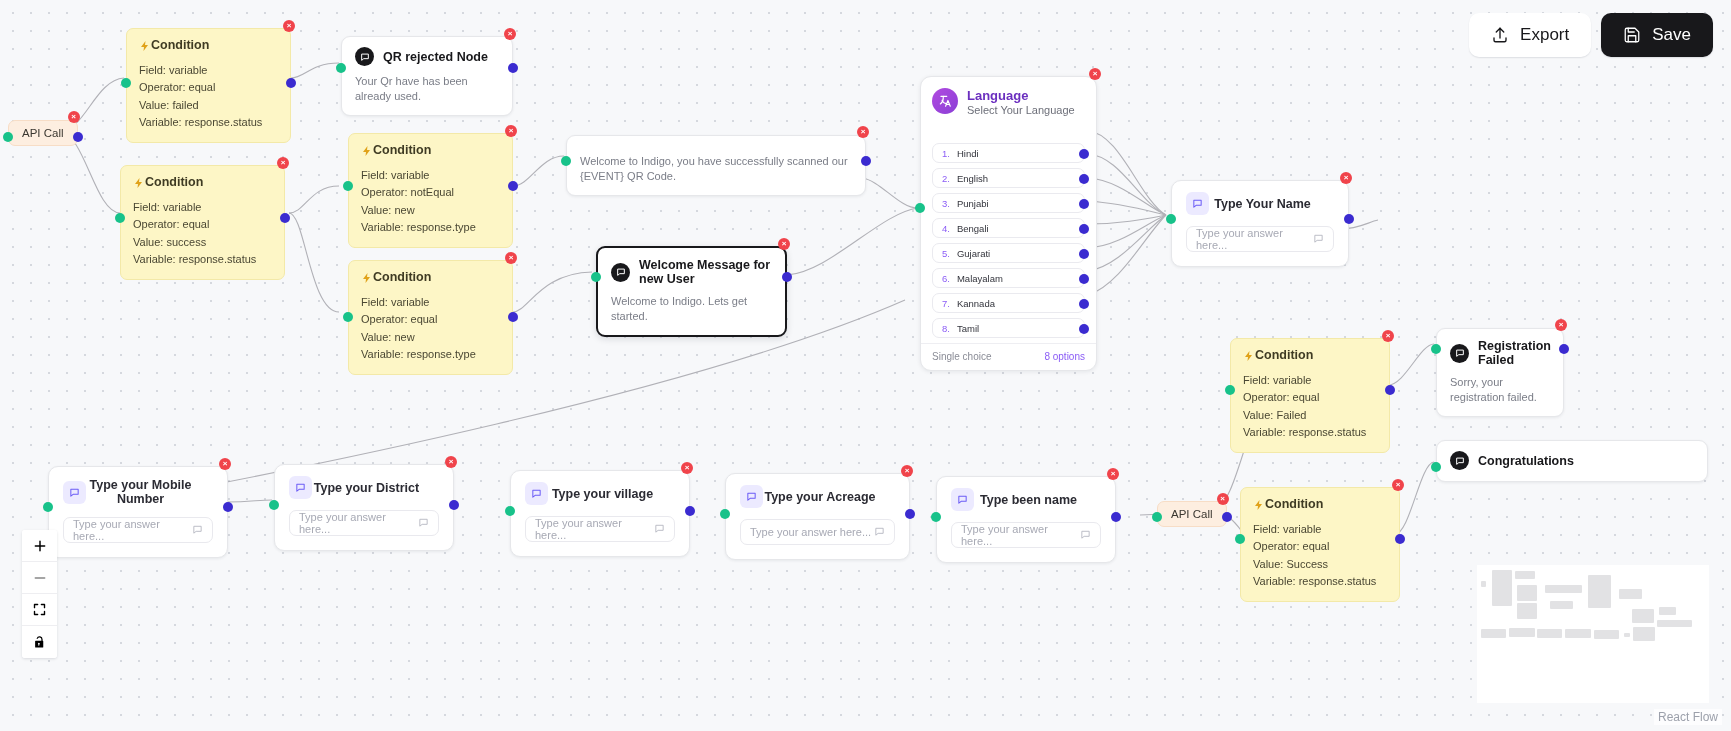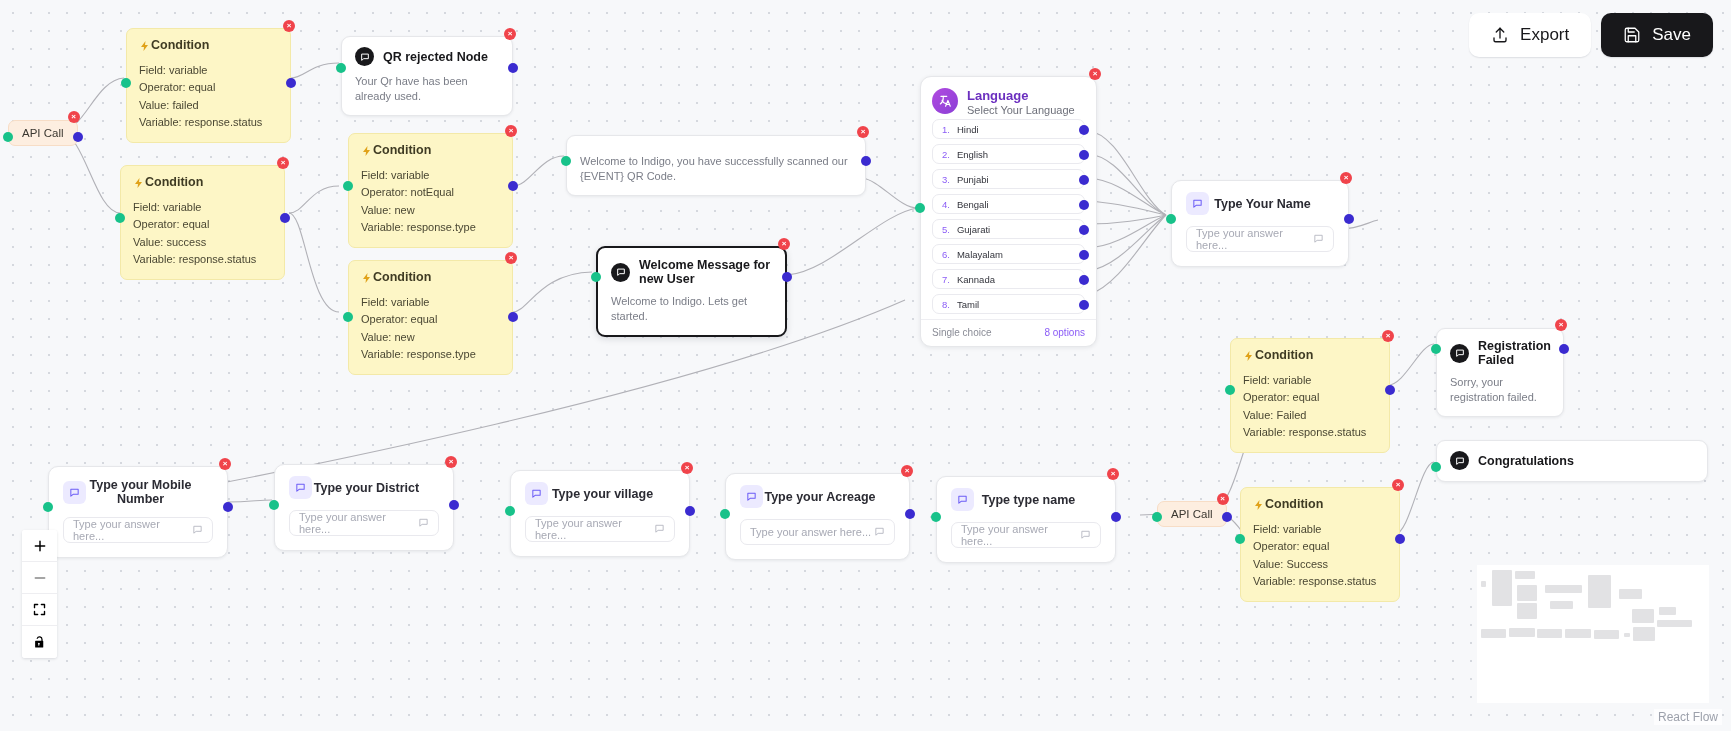--- a/index.html
+++ b/index.html
@@ -123,21 +123,21 @@
 
   
   .langnode {
     background: #fff;
     border: 1px solid #e6e7ea;
     border-radius: 11px;
     box-shadow: 0 1px 4px rgba(16,24,40,.08);
     width: 177px;
     padding: 11px 11px 0 11px;
   }
-  .lang-head { display: flex; align-items: flex-start; gap: 9px; margin-bottom: 3px; }
+  .lang-head { display: flex; align-items: flex-start; gap: 9px; margin-bottom: 27px; }
   .lang-avatar {
     width: 26px; height: 26px; border-radius: 50%;
     background: linear-gradient(135deg,#b14ae0,#8b3fd6);
     flex: 0 0 26px; display: flex; align-items: center; justify-content: center;
     color: #fff; font-size: 12px;
   }
   .lang-name { font-size: 13px; color: #6b2fbf; font-weight: 600; }
   .lang-sub { font-size: 11px; color: #6d6f79; margin-top: 1px; }
   .lang-opt {
     position: relative;
@@ -637,21 +637,21 @@
   </div>
 
   <div class="node" style="left:936px; top:476px; width:180px;">
     <div class="qnode">
       <div class="q-head">
         <span class="q-icon">
           <svg width="11" height="11" viewBox="0 0 24 24" fill="none" stroke="#6b5cf6" stroke-width="2.2" stroke-linejoin="round">
               <path d="M4 5h16v11H9l-5 4z"></path>
             </svg>
         </span>
-        <span class="q-title">Type type name</span>
+        <span class="q-title">Type been name</span>
       </div>
       <div class="q-input">
         <span>Type your answer here...</span>
         <span>
           <svg width="11" height="11" viewBox="0 0 24 24" fill="none" stroke="#b6b8c2" stroke-width="2" stroke-linejoin="round">
               <path d="M4 5h16v11H9l-5 4z"></path>
             </svg>
         </span>
       </div>
     </div>

